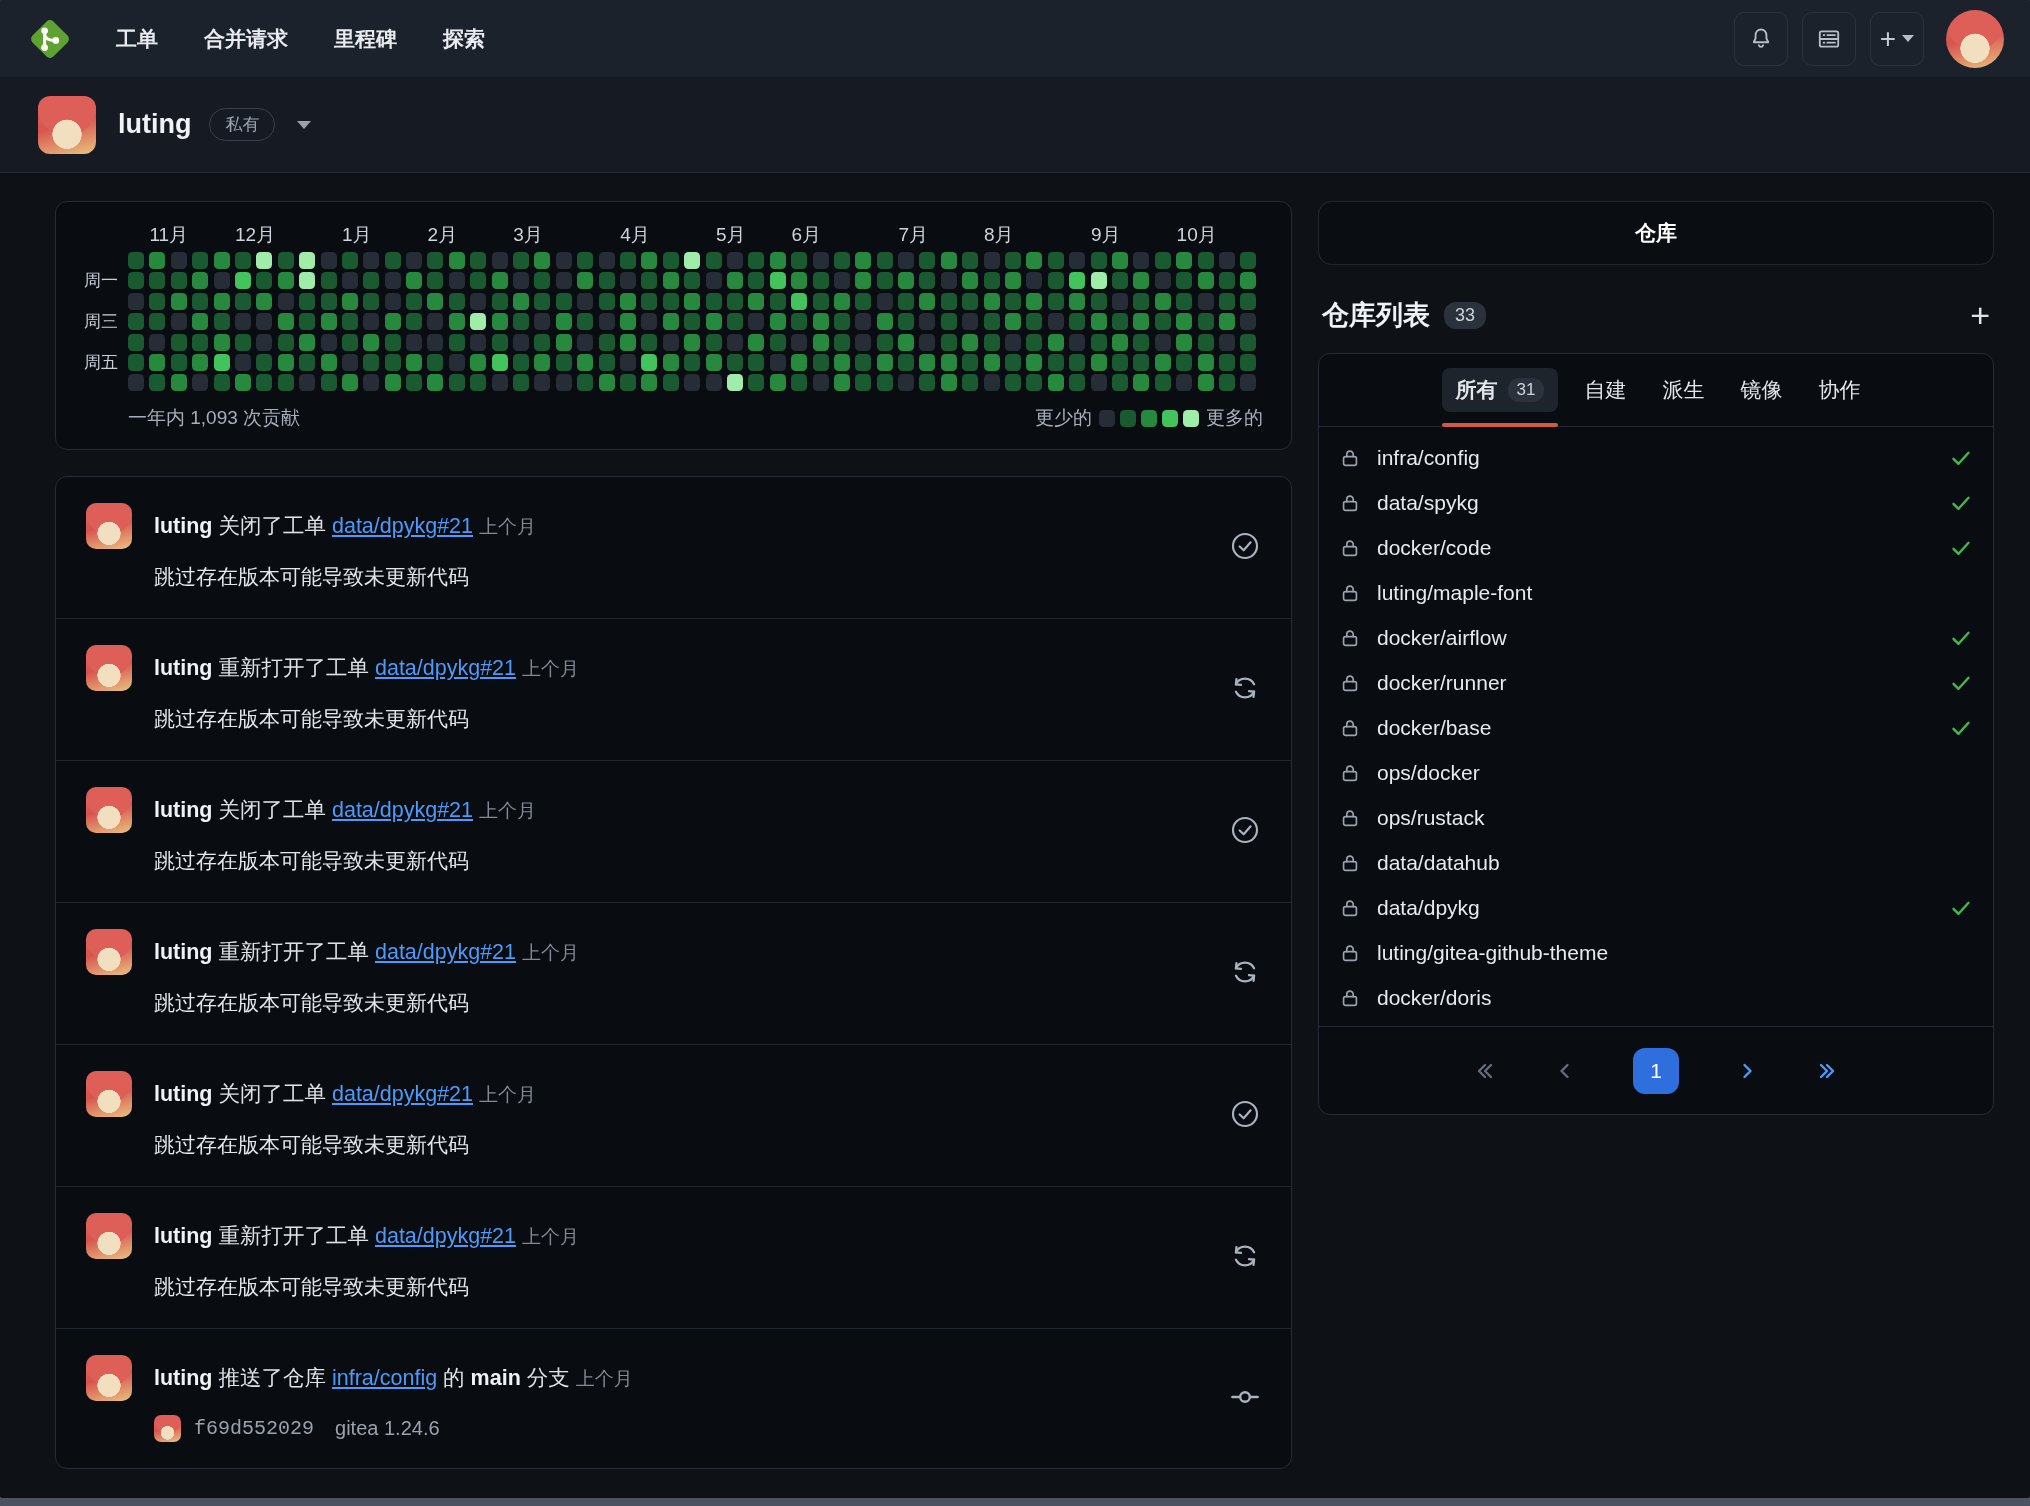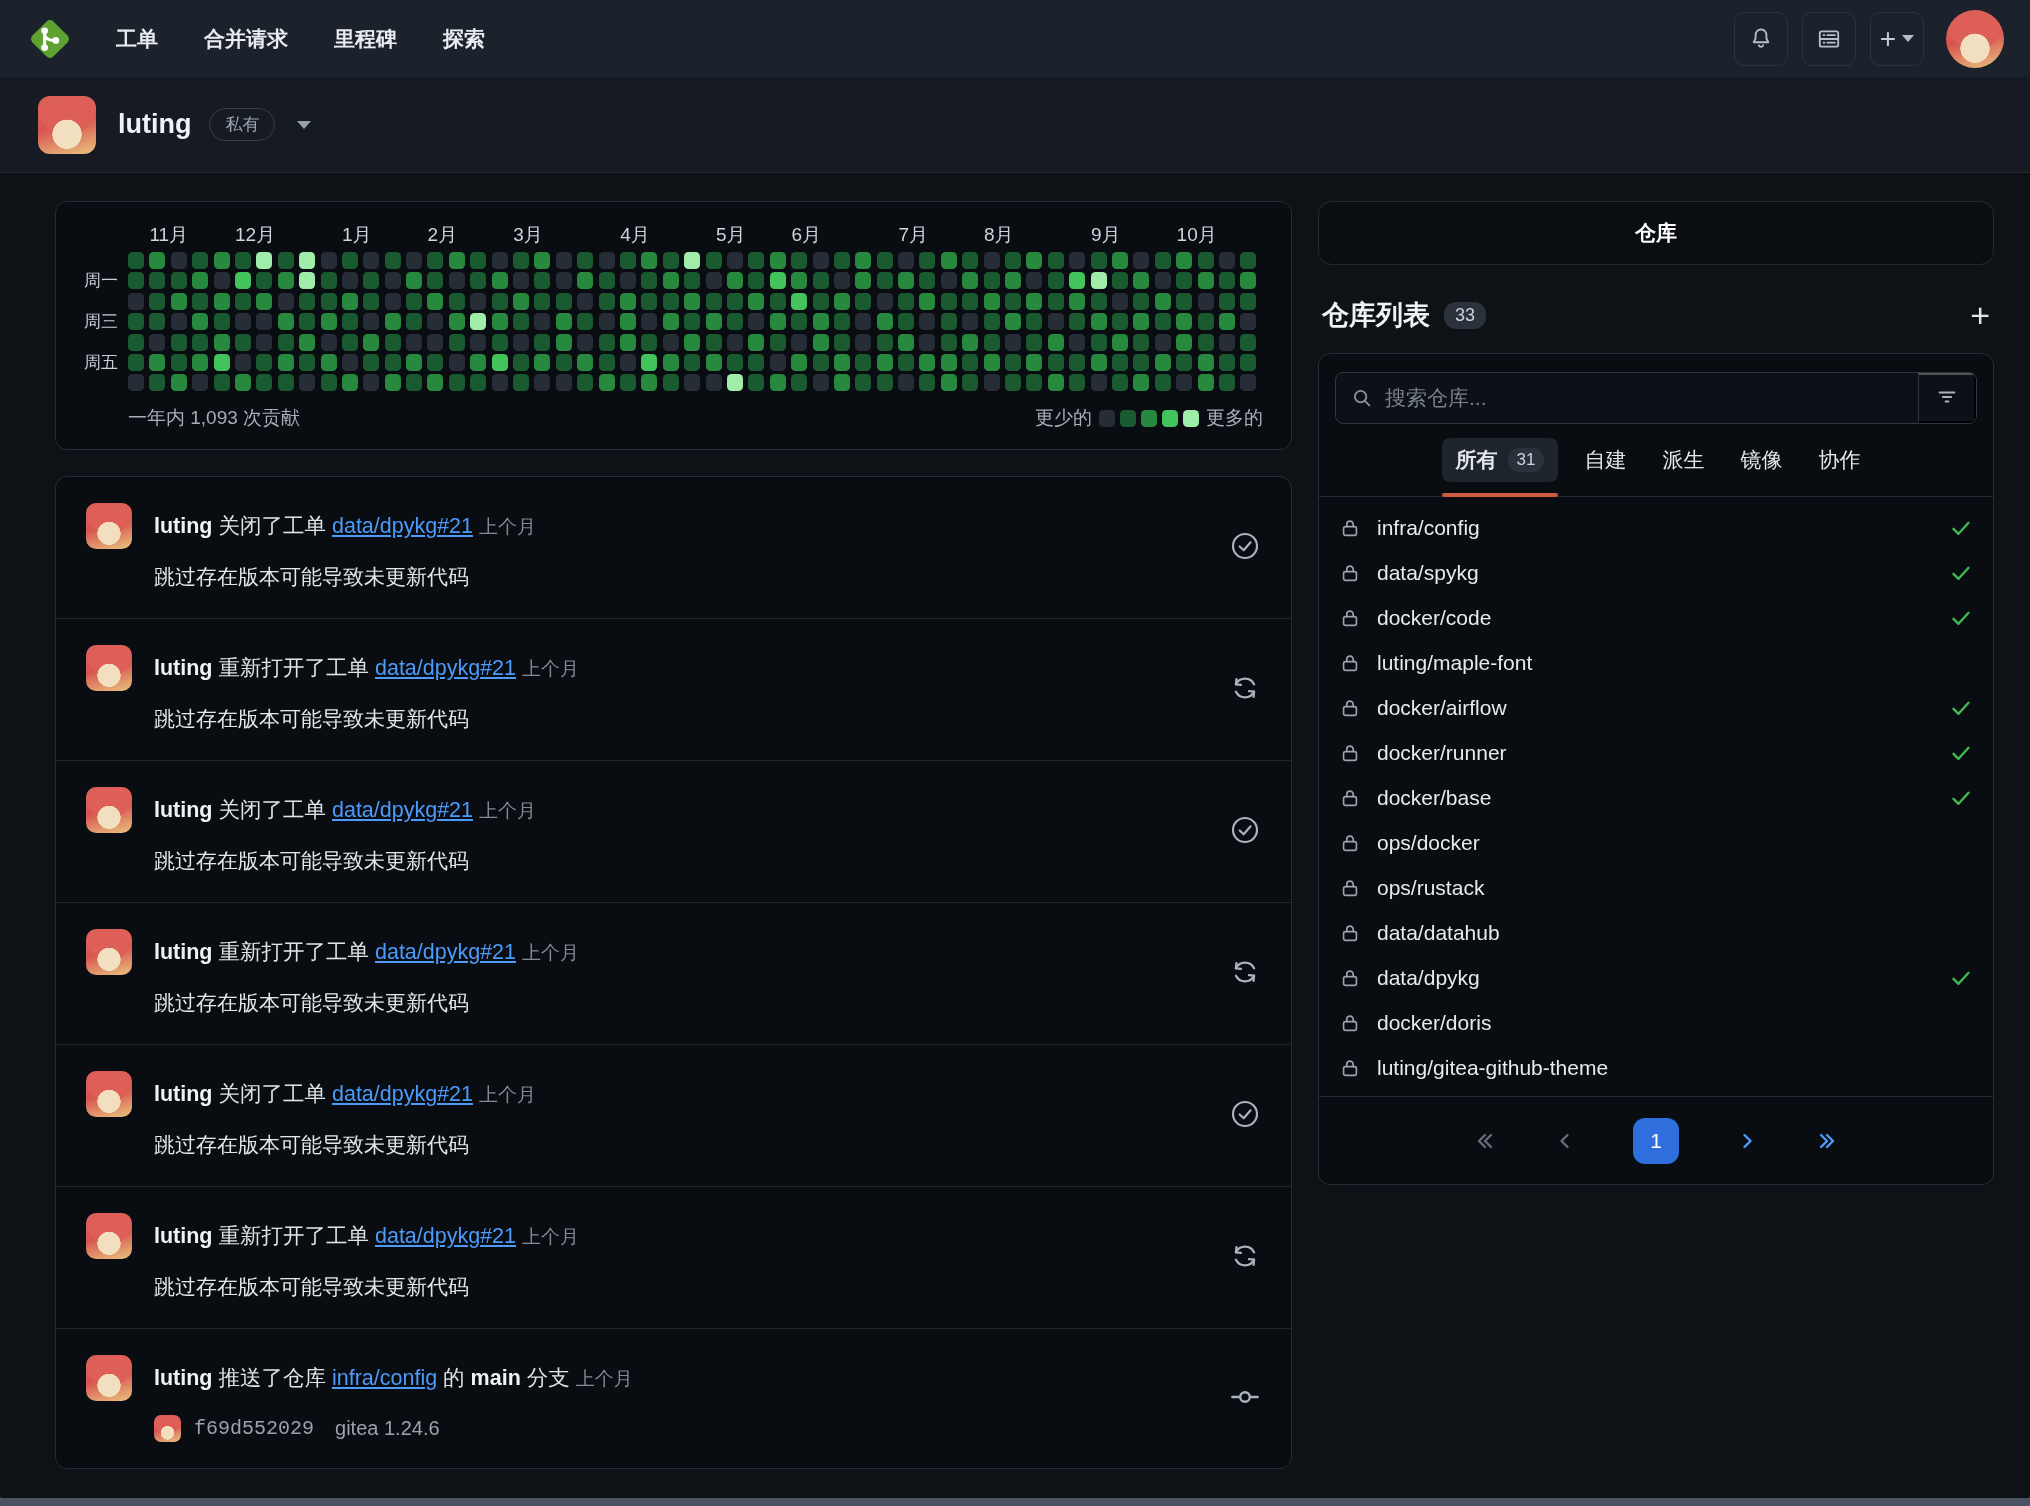--- a/index.html
+++ b/index.html
@@ -716,40 +716,20 @@
         <div class="seg active">仓库</div>
       </div>
 
       <div class="repo-header">
         <span class="repo-header-title">仓库列表</span>
         <span class="count-badge">33</span>
         <a class="add-repo">+</a>
       </div>
 
       <div class="card repo-panel">
-        <div class="search-wrap">
-          <div class="search-box">
-            <span class="search-icon-wrap">
-              <svg width="22" height="22" viewBox="0 0 24 24" fill="none" stroke="currentColor" stroke-width="2" stroke-linecap="round">
-                <circle cx="10.5" cy="10.5" r="6.2"></circle>
-                <line x1="15.3" y1="15.3" x2="20" y2="20"></line>
-              </svg>
-            </span>
-            <input class="search-input" placeholder="搜索仓库..." style="">
-            <button class="filter-btn">
-              <span>
-                <svg width="22" height="22" viewBox="0 0 24 24" stroke="currentColor" stroke-width="2.2" stroke-linecap="round">
-                  <line x1="4" y1="7" x2="20" y2="7"></line>
-                  <line x1="7.5" y1="12" x2="16.5" y2="12"></line>
-                  <line x1="10.5" y1="17" x2="13.5" y2="17"></line>
-                </svg>
-              </span>
-            </button>
-          </div>
-        </div>
 
         <div class="filter-tabs">
             <div class="filter-item active">
               <span>所有</span>
               <span class="filter-count">31</span>
             </div>
             <div class="filter-item">
               <span>自建</span>
             </div>
             <div class="filter-item">
@@ -898,30 +878,30 @@
                 </svg>
               </span>
             </div>
             <div class="repo-row">
               <span class="repo-lock">
                 <svg width="22" height="22" viewBox="0 0 24 24" fill="none" stroke="currentColor" stroke-width="1.8" stroke-linecap="round">
                   <rect x="5" y="10.5" width="14" height="9.5" rx="2"></rect>
                   <path d="M8.5 10.5 V8 a3.5 3.5 0 0 1 7 0 v2.5"></path>
                 </svg>
               </span>
+              <span class="repo-name">luting/gitea-github-theme</span>
+            </div>
+            <div class="repo-row">
+              <span class="repo-lock">
+                <svg width="22" height="22" viewBox="0 0 24 24" fill="none" stroke="currentColor" stroke-width="1.8" stroke-linecap="round">
+                  <rect x="5" y="10.5" width="14" height="9.5" rx="2"></rect>
+                  <path d="M8.5 10.5 V8 a3.5 3.5 0 0 1 7 0 v2.5"></path>
+                </svg>
+              </span>
               <span class="repo-name">docker/doris</span>
-            </div>
-            <div class="repo-row">
-              <span class="repo-lock">
-                <svg width="22" height="22" viewBox="0 0 24 24" fill="none" stroke="currentColor" stroke-width="1.8" stroke-linecap="round">
-                  <rect x="5" y="10.5" width="14" height="9.5" rx="2"></rect>
-                  <path d="M8.5 10.5 V8 a3.5 3.5 0 0 1 7 0 v2.5"></path>
-                </svg>
-              </span>
-              <span class="repo-name">luting/gitea-github-theme</span>
             </div>
           </div>
 
         <div class="pagination">
           <button class="page-nav">
             <svg width="24" height="24" viewBox="0 0 24 24" fill="none" stroke="#646d79" stroke-width="2.4" stroke-linecap="round" stroke-linejoin="round">
               <polyline points="12 6 6 12 12 18"></polyline>
                 <polyline points="18 6 12 12 18 18"></polyline>
             </svg>
           </button>

